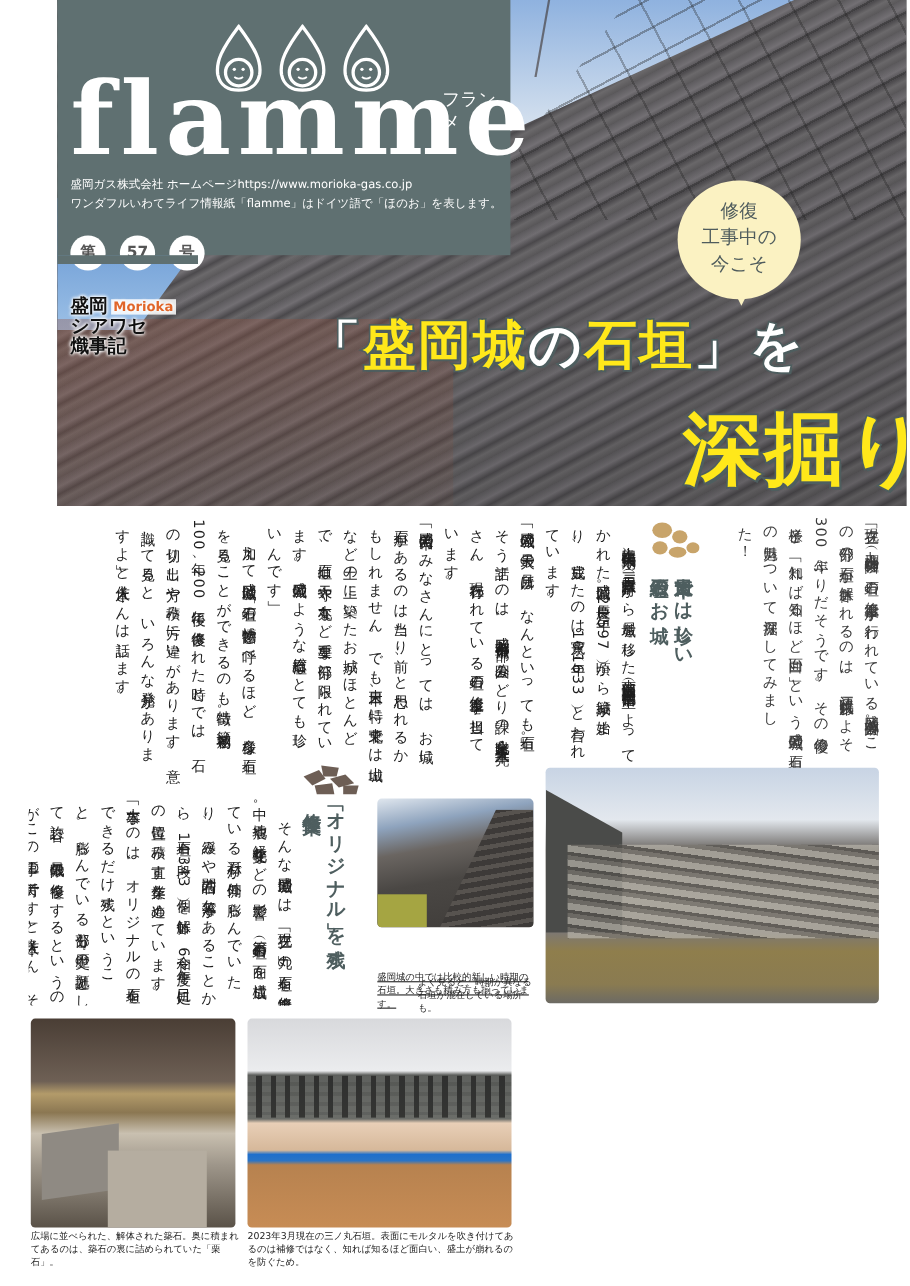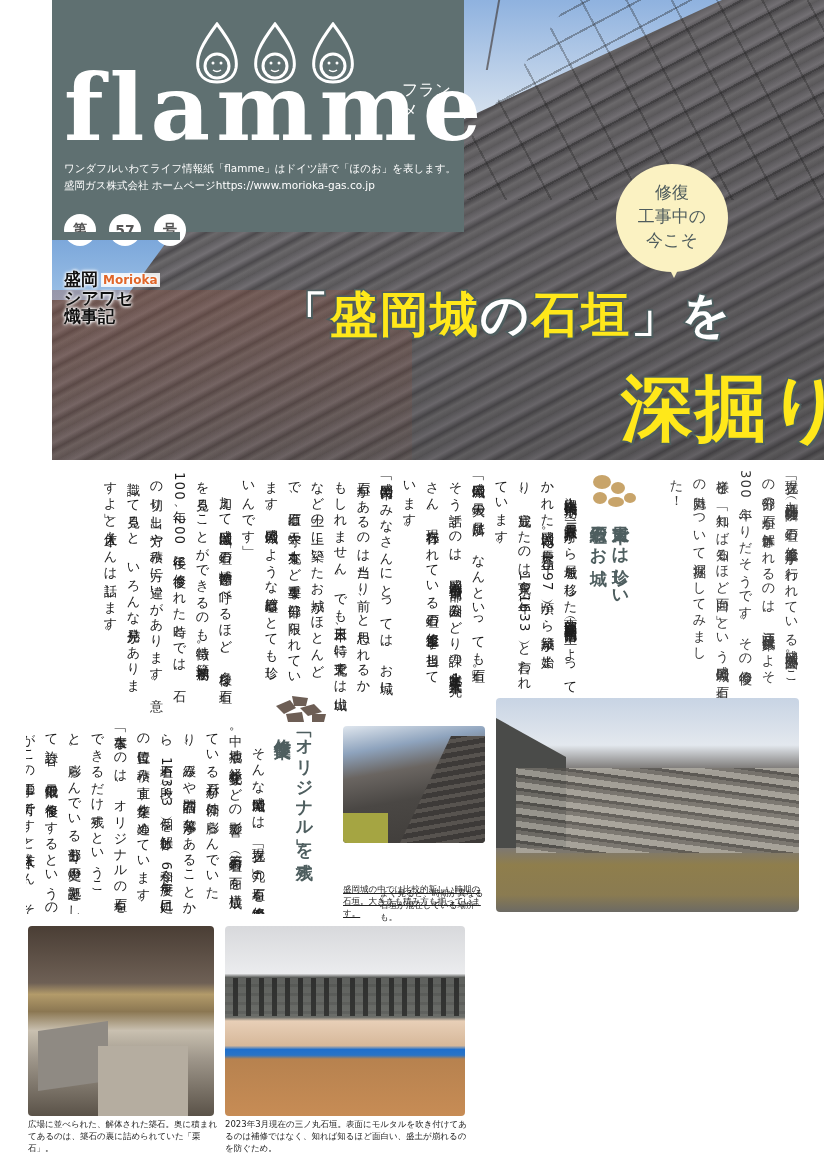--- a/index.html
+++ b/index.html
@@ -98,22 +98,22 @@
             <circle cx="25" cy="44" r="12" fill="none" stroke="#fff" stroke-width="3"></circle>
             <circle cx="21" cy="41" r="1.5" fill="#fff"></circle>
             <circle cx="29" cy="41" r="1.5" fill="#fff"></circle>
             <path d="M21 48 Q25 51 29 48" stroke="#fff" stroke-width="1.5" fill="none"></path>
           </svg>
       </div>
     </div>
     <div class="logo-text">flamme</div>
     <div class="logo-kana">フランメ</div>
     <div class="tagline">
+      <div>盛岡ガス株式会社 ホームページhttps://www.morioka-gas.co.jp</div>
       <div>ワンダフルいわてライフ情報紙「flamme」はドイツ語で「ほのお」を表します。</div>
-      <div>盛岡ガス株式会社 ホームページhttps://www.morioka-gas.co.jp</div>
     </div>
     <div class="issue">
       <span>第</span>
       <span>57</span>
       <span>号</span>
     </div>
   </div>
   <div class="masthead-ext"></div>
 
   <div class="series">

